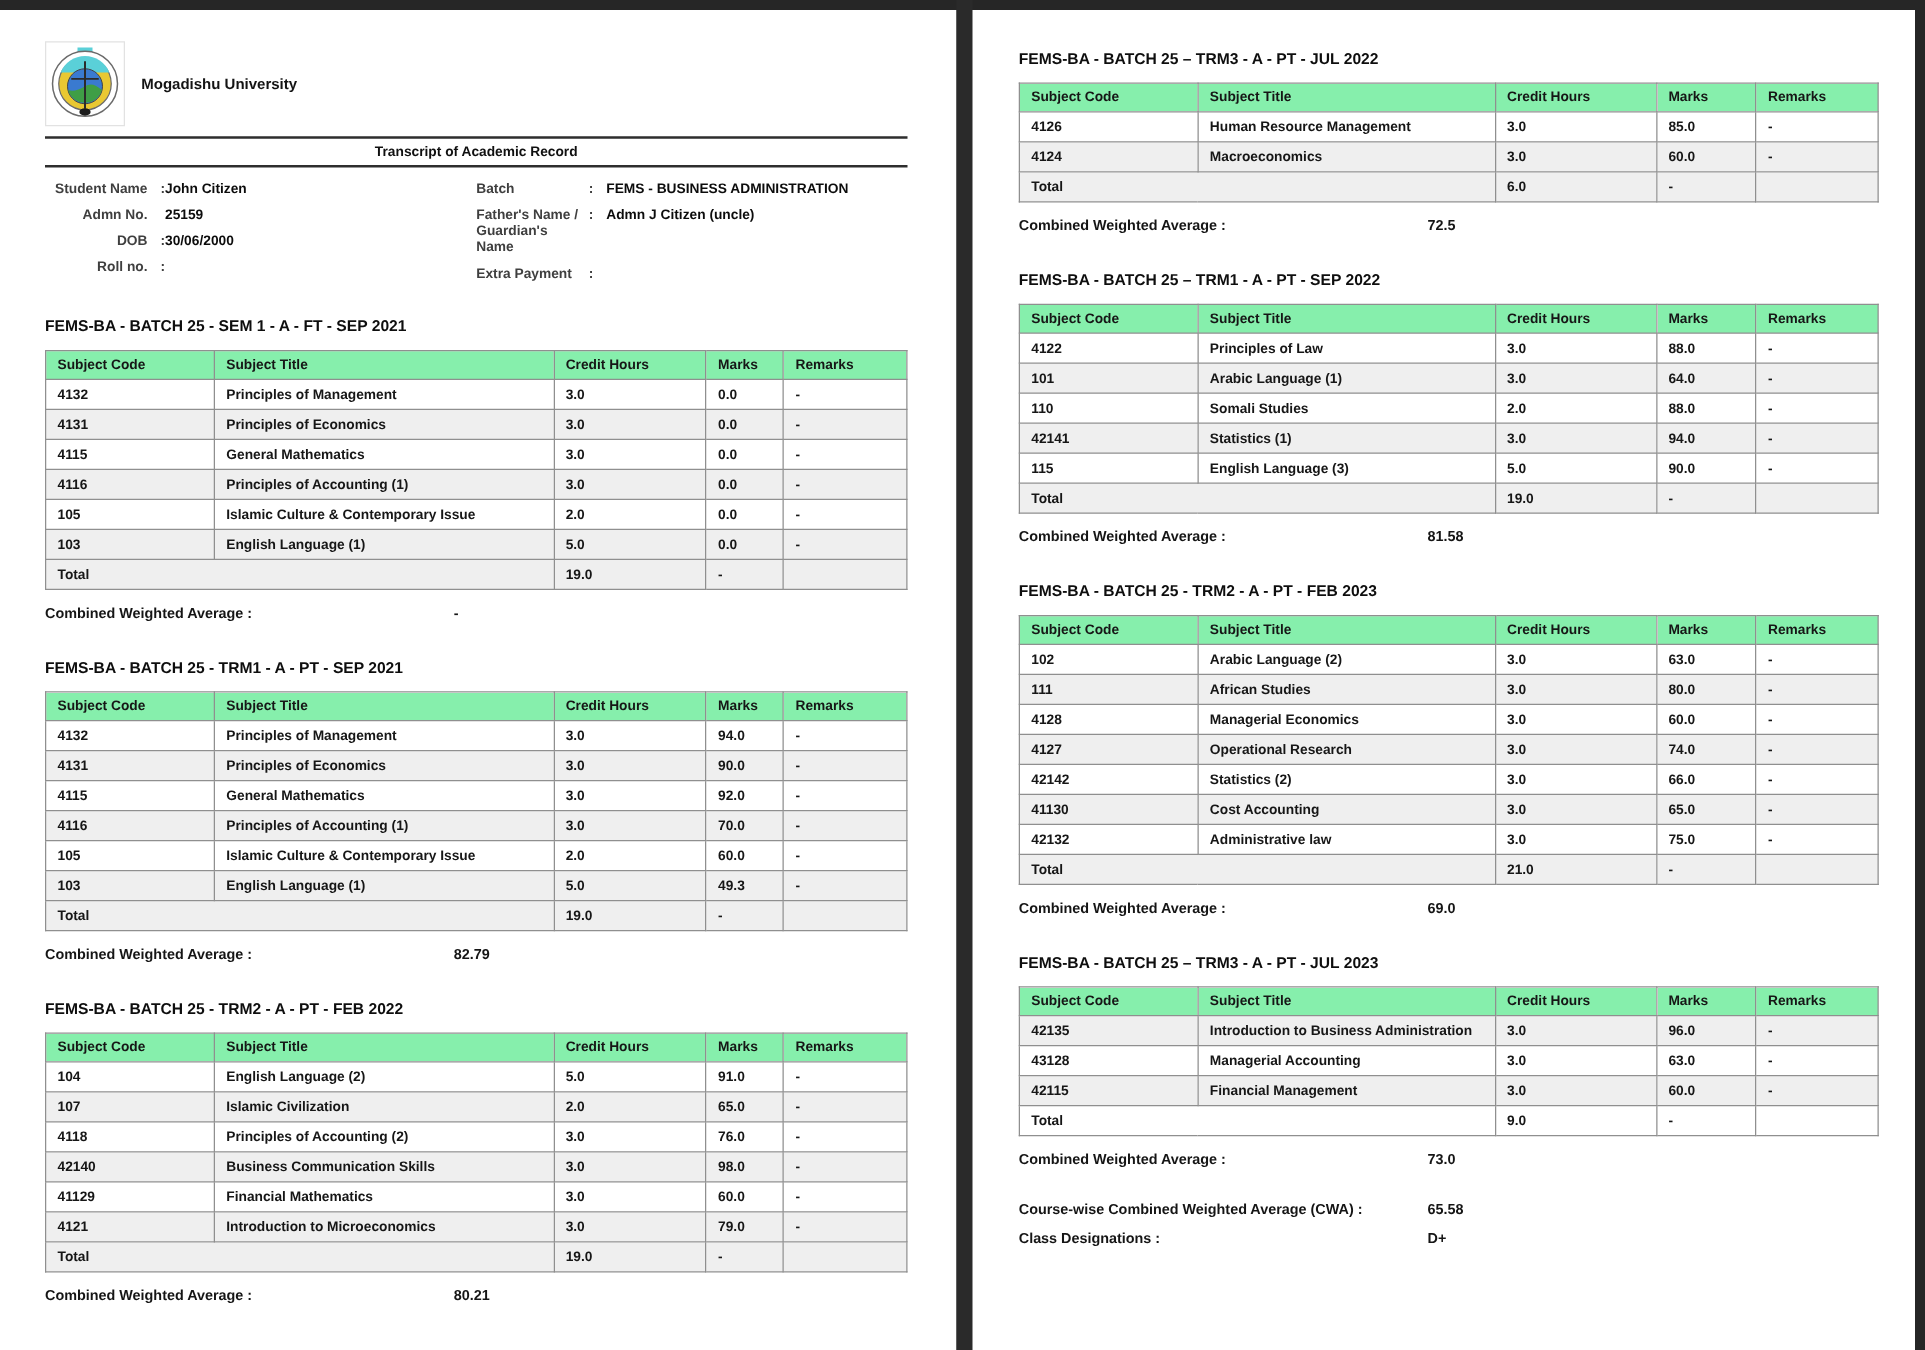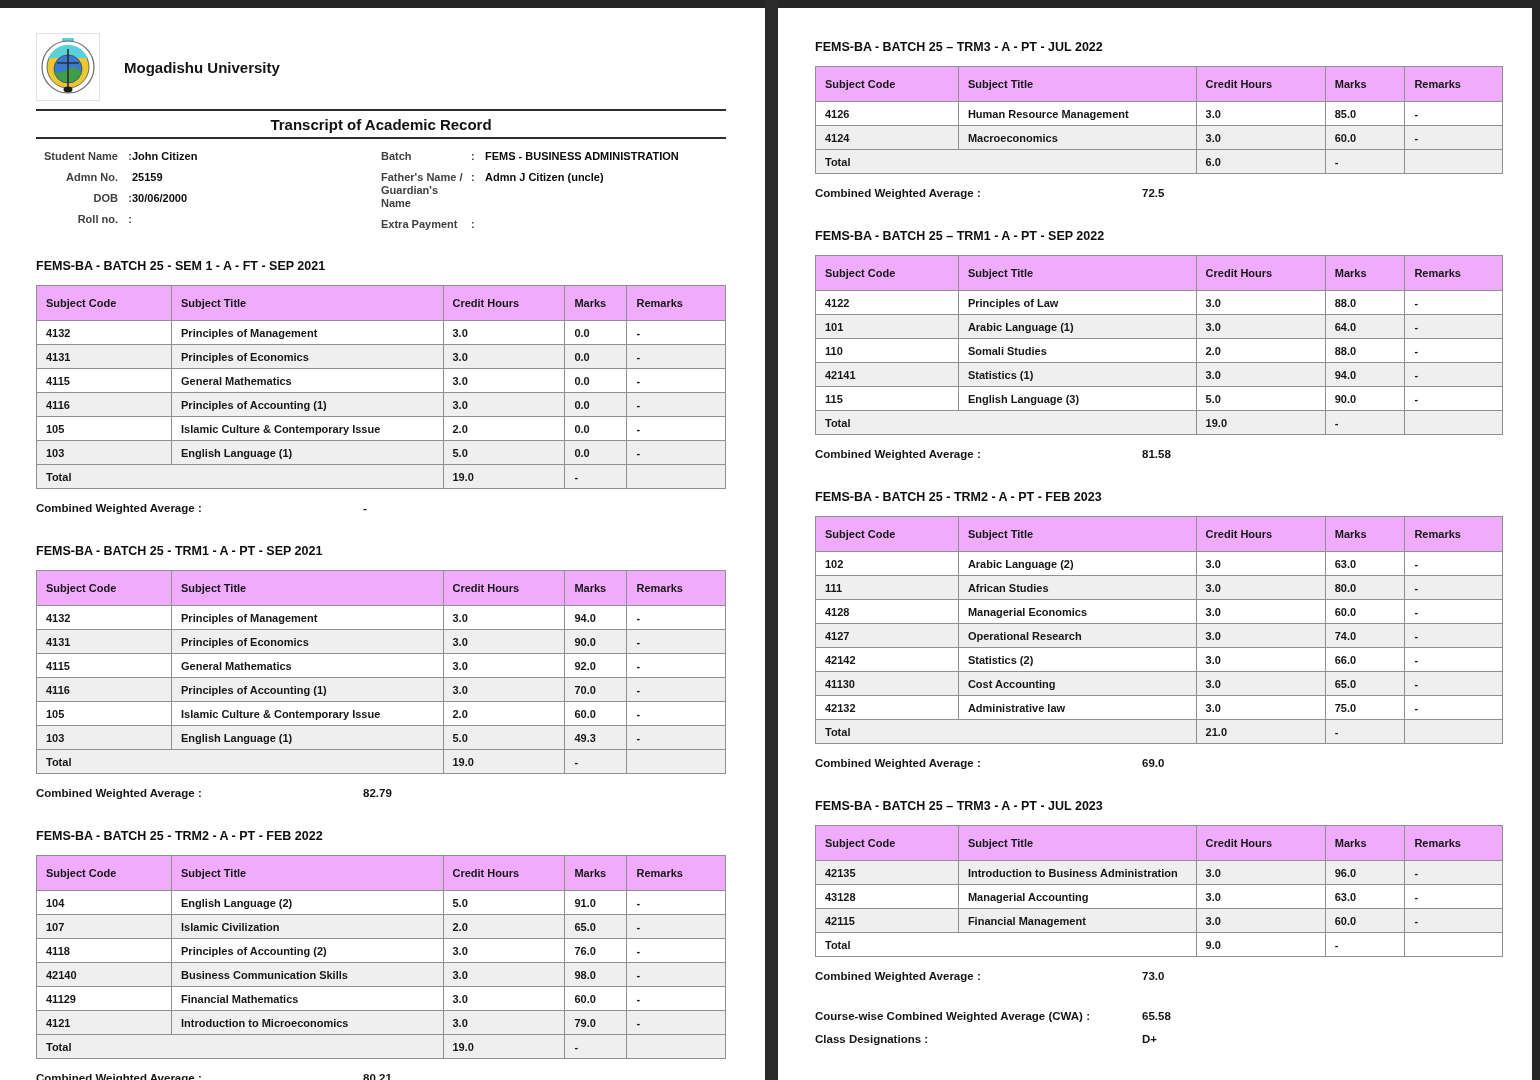--- a/index.html
+++ b/index.html
@@ -16,24 +16,24 @@
   .frame-right { position: absolute; left: 1532px; top: 0; width: 8px; height: 1080px; background: #262626; z-index: 5; }
 
   .page { position: absolute; top: 8px; height: 1072px; background: #fff; overflow: hidden; }
   .page-left  { left: 0;    width: 765px; padding: 0 39px 0 36px; }
   .page-right { left: 778px; width: 754px; padding: 0 29px 16px 37px; border-radius: 25px; }
 
   
   .page-header-row { display: flex; align-items: center; margin-top: 25px; }
   .logo-box { width: 64px; height: 68px; border: 1px solid #e2e2e2; background: #fff;
               display: flex; align-items: center; justify-content: center; flex: none; }
-  .university-name { font-size: 15px; margin-left: 24px; color: #141414; }
+  .university-name { font-size: 12px; margin-left: 13px; color: #141414; }
   .rule { height: 2px; background: #2e2e2e; }
   .rule-1 { margin-top: 8px; }
-  .doc-title { font-size: 15px; text-align: center; padding: 5px 0 4px; color: #101010; }
+  .doc-title { font-size: 11px; text-align: center; padding: 5px 0 4px; color: #101010; }
 
   .info-wrap { display: flex; margin-top: 11px; }
   .info-col-a { width: 345px; flex: none; text-align: right; }
   .info-col-b { flex: 1; }
   .info-row { display: flex; align-items: flex-start; margin-bottom: 8px; line-height: 13px; font-size: 11px; }
   .info-label { width: 82px; flex: none; color: #3f3f3f; }
   .info-col-b .info-label { width: 90px; }
   .info-colon { width: 14px; flex: none; color: #3f3f3f; }
   .info-value { color: #0c0c0c; }
 
@@ -42,21 +42,21 @@
   .page-left  .section:first-child { margin-top: 20px; }
   .page-right .section:first-child { margin-top: 32px; }
   .section-title { font-size: 12.5px; margin-bottom: 12px; color: #0e0e0e; }
 
   table.grades { border-collapse: collapse; table-layout: fixed; width: 100%; }
   .grades th, .grades td {
     border: 1px solid #8f8f8f; padding: 0 9px; text-align: left;
     font-size: 11px; font-weight: 700; color: #161616;
     overflow: hidden; white-space: nowrap;
   }
-  .grades th { height: 35px; background: #f0abfc; }
+  .grades th { height: 23px; background: #86efac; }
   .grades td { height: 24px; }
   .grades tbody tr:nth-child(even) { background: #efefef; }
   .grades.stripe-odd tbody tr:nth-child(even) { background: #ffffff; }
   .grades.stripe-odd tbody tr:nth-child(odd)  { background: #efefef; }
   .grades tbody tr.total-row { background: #efefef; }
   .total-label { text-align: right; }
 
   .page-left  .grades col:nth-child(1) { width: 19.6%; }
   .page-left  .grades col:nth-child(2) { width: 39.4%; }
   .page-left  .grades col:nth-child(3) { width: 17.7%; }

